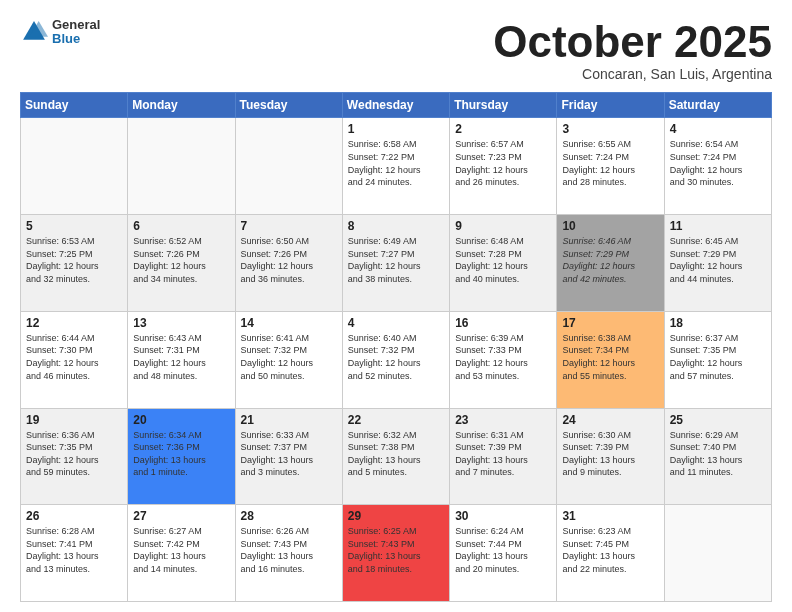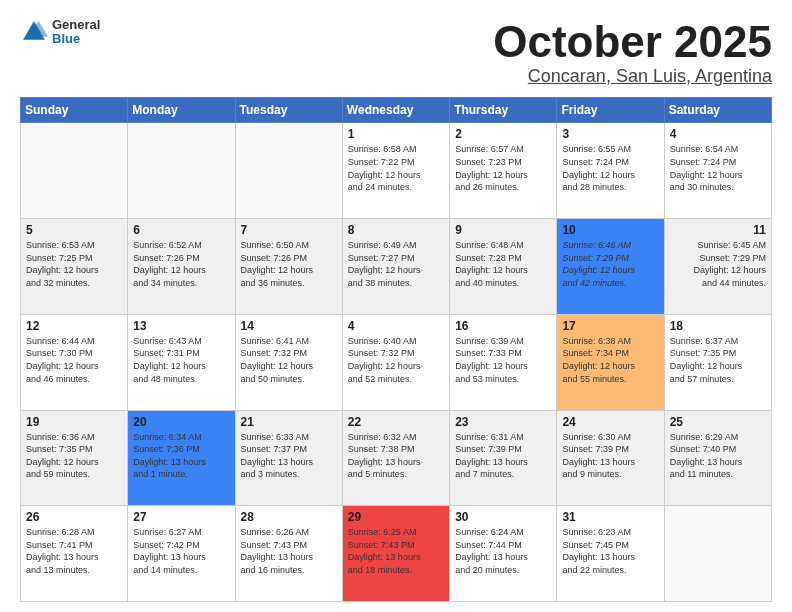--- a/index.html
+++ b/index.html
@@ -45,23 +45,22 @@
     .title-block {
       text-align: right;
     }
     .month-title {
       font-size: 44px;
       font-weight: bold;
       color: #222;
       line-height: 1.1;
     }
     .location {
-      font-size: 18px;
+      font-size: 14px;
       color: #444;
-      text-decoration: underline;
     }
     .calendar {
       flex: 1;
       border: 1px solid #701a75;
       border-collapse: collapse;
       width: 100%;
       table-layout: fixed;
     }
     .calendar th {
       background-color: #3a6bbf;
@@ -190,28 +189,28 @@
 Daylight: 12 hours
 and 38 minutes.</div>
           </td>
           <td style="background: rgb(240, 240, 240);">
             <div class="day-number">9</div>
             <div class="day-info" style="white-space: pre-line;">Sunrise: 6:48 AM
 Sunset: 7:28 PM
 Daylight: 12 hours
 and 40 minutes.</div>
           </td>
-          <td style="background: #3b82f6;">
+          <td style="background: #a3a3a3;">
             <div class="day-number">10</div>
             <div class="day-info" style="white-space: pre-line; font-style: italic;">Sunrise: 6:46 AM
 Sunset: 7:29 PM
 Daylight: 12 hours
 and 42 minutes.</div>
           </td>
-          <td style="background: rgb(240, 240, 240); text-align: right;">
+          <td style="background: rgb(240, 240, 240);">
             <div class="day-number">11</div>
             <div class="day-info" style="white-space: pre-line;">Sunrise: 6:45 AM
 Sunset: 7:29 PM
 Daylight: 12 hours
 and 44 minutes.</div>
           </td>
         </tr>
         <tr style="background: rgb(255, 255, 255);">
           <td style="background: rgb(255, 255, 255);">
             <div class="day-number">12</div>

